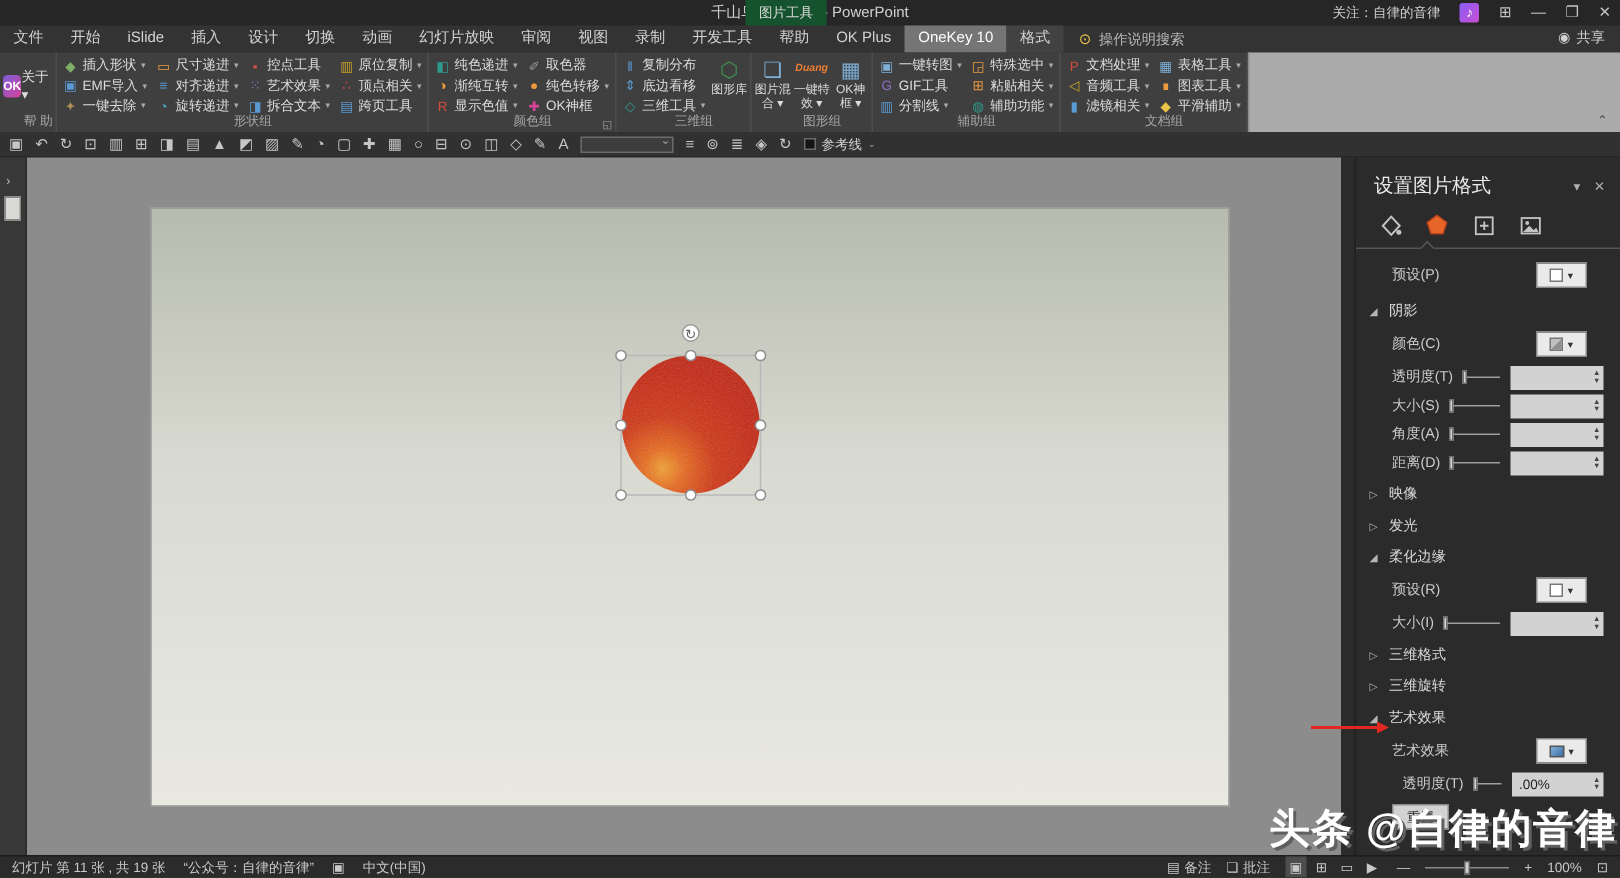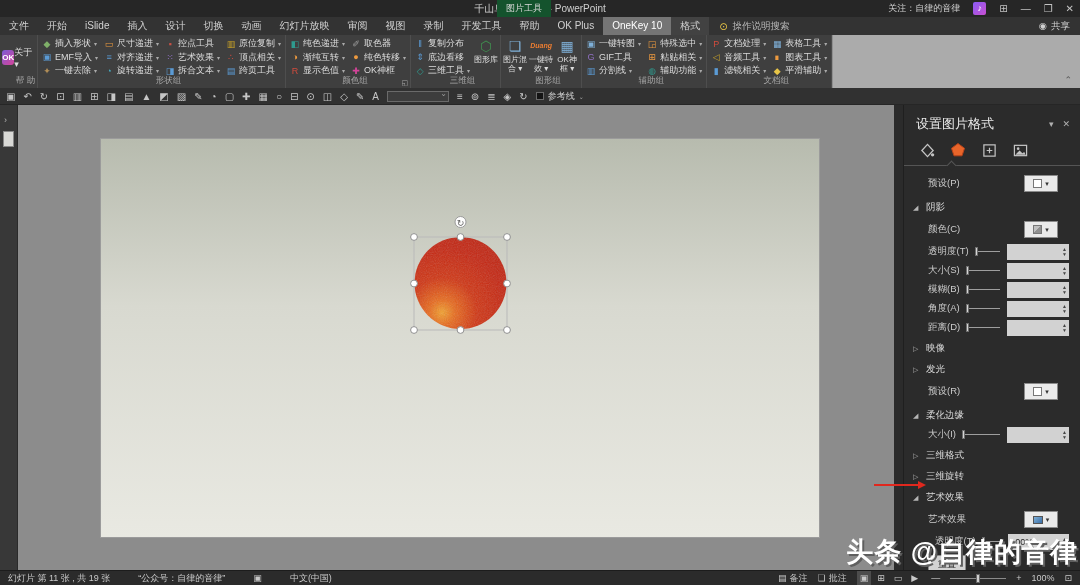--- a/index.html
+++ b/index.html
@@ -88,21 +88,21 @@
 
   
   #pointer-arrow{position:absolute;left:874px;top:481px;width:52px;height:8px;z-index:40;}
   #pointer-arrow .shaft{position:absolute;left:0;top:3px;width:44px;height:2px;background:#e0281e;}
   #pointer-arrow .head{position:absolute;right:0;top:0;width:0;height:0;border-left:8px solid #e0281e;border-top:4px solid transparent;border-bottom:4px solid transparent;}
 
   
   #watermark{position:absolute;right:2px;bottom:15px;z-index:50;font-size:27px;font-weight:800;color:#ffffff;letter-spacing:1px;text-shadow:2px 2px 0 #5f5f5f;white-space:nowrap;}
 
   
-  #statusbar{position:absolute;left:0;top:570px;width:1080px;height:15px;background:#2b2b2b;border-top:1px solid #1c1c1c;display:flex;align-items:center;font-size:9px;color:#c9c9c9;padding:0 8px;gap:28px;}
+  #statusbar{position:absolute;left:0;top:570px;width:1080px;height:15px;background:#2b2b2b;border-top:1px solid #1c1c1c;display:flex;align-items:center;font-size:9px;color:#c9c9c9;padding:0 8px;gap:12px;}
   #sb-right{margin-left:auto;display:flex;align-items:center;gap:10px;}
   .sb-item{display:flex;align-items:center;gap:3px;}
   .vicon{padding:0 3px;line-height:14px;}
   .vicon.active{background:#4d4d4d;}
   #zoom-track{width:56px;height:1px;background:#8a8a8a;position:relative;}
   #zoom-thumb{position:absolute;left:26px;top:-4px;width:4px;height:9px;background:#cfcfcf;border:1px solid #666;}
 </style>
 </head>
 <body>
 
@@ -541,29 +541,20 @@
           <div class="prow sl">
             <span class="plabel">大小(S)</span>
             <div class="track">
               <div class="thumb" style="left: calc(0% - 1px);"></div>
             </div>
             <div class="spin">
               <div class="sarrows">▲<br>▼</div>
             </div>
           </div>
           <div class="prow sl">
-            <span class="plabel">模糊(B)</span>
-            <div class="track">
-              <div class="thumb" style="left: calc(0% - 1px);"></div>
-            </div>
-            <div class="spin">
-              <div class="sarrows">▲<br>▼</div>
-            </div>
-          </div>
-          <div class="prow sl">
             <span class="plabel">角度(A)</span>
             <div class="track">
               <div class="thumb" style="left: calc(0% - 1px);"></div>
             </div>
             <div class="spin">
               <div class="sarrows">▲<br>▼</div>
             </div>
           </div>
           <div class="prow sl">
             <span class="plabel">距离(D)</span>
@@ -574,31 +565,31 @@
               <div class="sarrows">▲<br>▼</div>
             </div>
           </div>
           <div class="prow hdr">
             <span class="tri">▷</span>
             <span>映像</span>
           </div>
           <div class="prow hdr">
             <span class="tri">▷</span>
             <span>发光</span>
+          </div>
+          <div class="prow hdr">
+            <span class="tri">◢</span>
+            <span>柔化边缘</span>
           </div>
           <div class="prow drop">
             <span class="plabel">预设(R)</span>
             <div class="dropbtn">
               <span class="dicon-sq"></span>
               <span class="darr">▾</span>
             </div>
-          </div>
-          <div class="prow hdr">
-            <span class="tri">◢</span>
-            <span>柔化边缘</span>
           </div>
           <div class="prow sl">
             <span class="plabel">大小(I)</span>
             <div class="track">
               <div class="thumb" style="left: calc(0% - 1px);"></div>
             </div>
             <div class="spin">
               <div class="sarrows">▲<br>▼</div>
             </div>
           </div>

